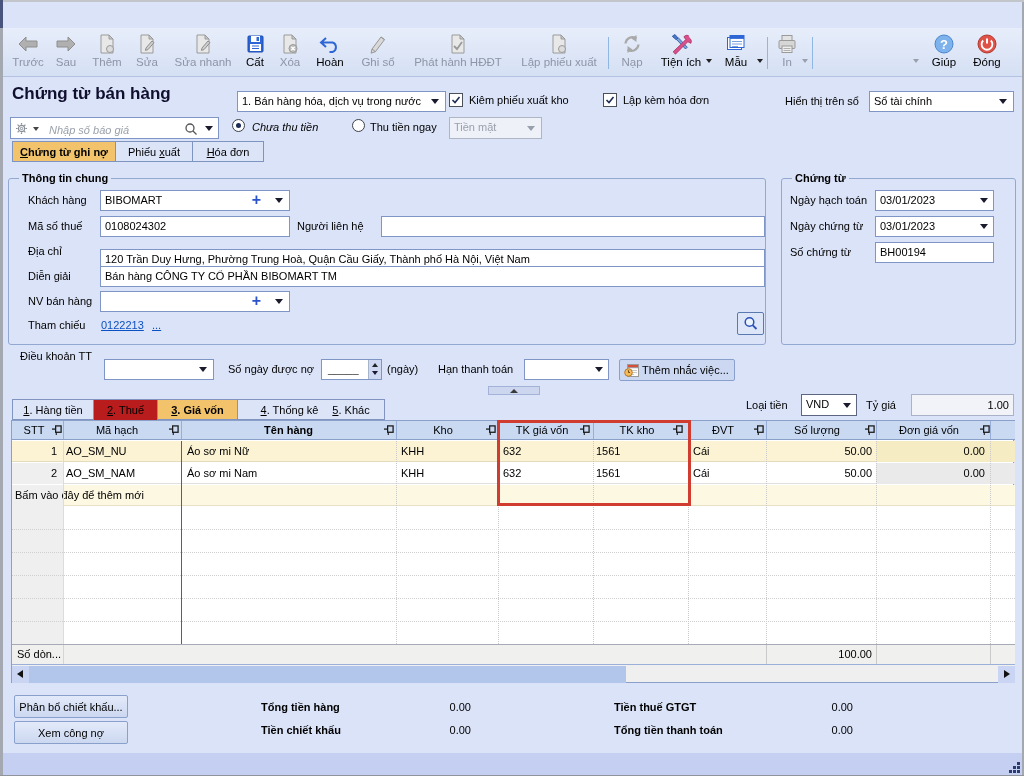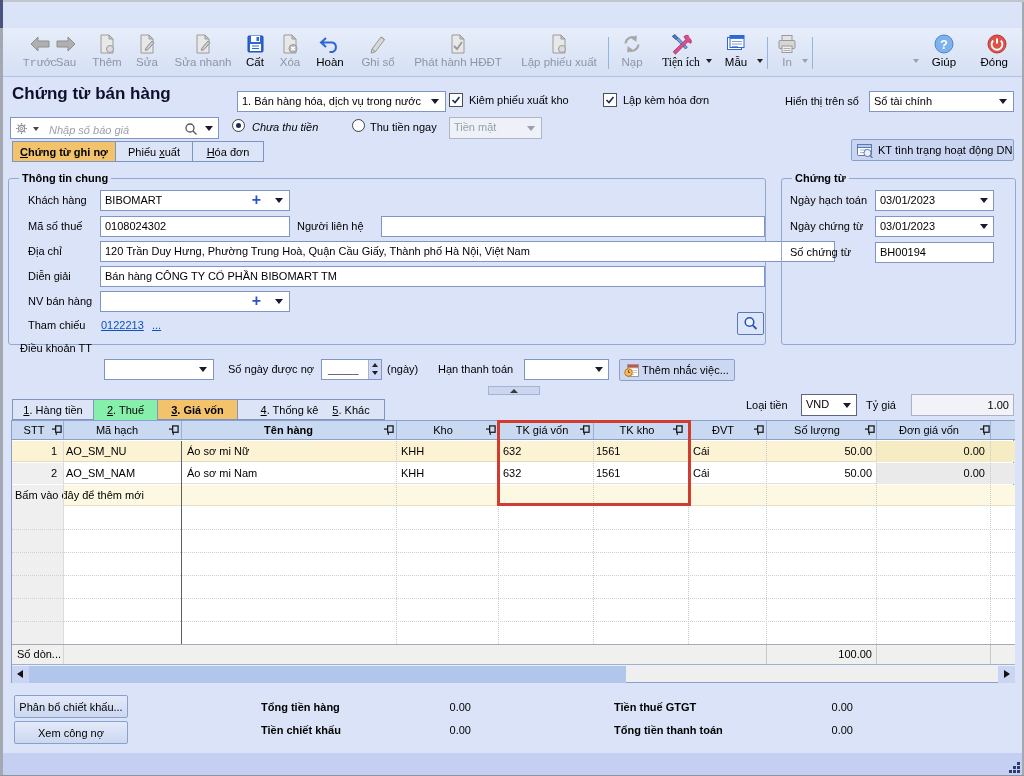--- a/index.html
+++ b/index.html
@@ -35,21 +35,21 @@
 <body>
 <div id="win">
 <div class="abs" style="left:0;top:0;width:3px;height:776px;background:#a4a8b0;z-index:50;"></div>
 <div class="abs" style="left:0;top:0;width:3px;height:28px;background:#49547e;z-index:52;"></div>
 <div class="abs" style="left:1022px;top:0;width:2px;height:776px;background:#a4a8b0;z-index:50;"></div>
 <div class="abs" style="left:0;top:0;width:1024px;height:2px;background:#c2c5ca;z-index:51;"></div>
 <div class="abs" style="left:0;top:775px;width:1024px;height:1px;background:#8f939c;z-index:51;"></div>
 
 
 <div id="toolbar">
-  <div class="ti dis" style="left:15px;width:44px;font-family:Liberation Mono, monospace;">
+  <div class="ti dis" style="left:3px;width:44px;">
         <span class="ic"><svg width="24" height="22" viewBox="0 0 24 22">
             <polygon points="10,4 10,8 21,8 21,14 10,14 10,18 3,11" fill="#b0b0b0" stroke="#8e8e8e"></polygon>
           </svg></span>
         <span class="lb">Trước</span>
       </div>
   <div class="ti dis" style="left:45px;width:36px;">
         <span class="ic"><svg width="24" height="22" viewBox="0 0 24 22">
             <polygon points="14,4 14,8 3,8 3,14 14,14 14,18 21,11" fill="#b0b0b0" stroke="#8e8e8e"></polygon>
           </svg></span>
         <span class="lb">Sau</span>
@@ -131,21 +131,21 @@
   <span class="tsep" style="left:605px;"></span>
   <div class="ti dis" style="left:610px;width:38px;">
         <span class="ic"><svg width="22" height="22" viewBox="0 0 22 22">
             <path d="M15.5,5.5 a7,7 0 0 0 -11,5" fill="none" stroke="#a9a9a9" stroke-width="2.2"></path>
             <polygon points="15.5,2 15.5,9 10.5,5.5" fill="#a9a9a9"></polygon>
             <path d="M6.5,16.5 a7,7 0 0 0 11,-5" fill="none" stroke="#a9a9a9" stroke-width="2.2"></path>
             <polygon points="6.5,13 6.5,20 11.5,16.5" fill="#a9a9a9"></polygon>
           </svg></span>
         <span class="lb">Nạp</span>
       </div>
-  <div class="ti" style="left:652px;width:52px;font-family:Liberation Serif, serif;">
+  <div class="ti" style="left:652px;width:52px;">
         <span class="ic"><svg width="24" height="22" viewBox="0 0 24 22">
             <path d="M3.5,3 l2.5,-1.5 3,3.5 -1.8,1.8 -3.5,-3z" fill="#4a76c8" stroke="#2c54a0" stroke-width=".8"></path>
             <path d="M7.5,6.5 l9,9.5 1.8,-1.8 -9,-9.5 z" fill="#7ba2dd" stroke="#2c54a0" stroke-width=".8"></path>
             <path d="M19.5,2.5 a4.2,4.2 0 0 0 -4.6,1.2 l1.8,2.8 -2.6,2.8 -10,9.5 2.4,2.4 9.7,-9.9 2.7,-2.5 3,1.5 a4.2,4.2 0 0 0 -0.6,-4.6" fill="#d9508c" stroke="#a82e62" stroke-width=".8"></path>
           </svg></span>
         <span class="lb">Tiện ích</span>
       </div>
   <span class="tarr" style="left:703px;"></span>
   <div class="ti" style="left:713px;width:40px;">
         <span class="ic"><svg width="22" height="22" viewBox="0 0 22 22">
@@ -173,21 +173,21 @@
   <span class="tarr" style="left:799px;border-top-color:#9aa0ab;"></span>
   <span class="tsep" style="left:809px;"></span>
   <span class="tarr" style="left:910px;border-top-color:#9aa0ab;"></span>
   <div class="ti" style="left:922px;width:38px;">
         <span class="ic"><svg width="22" height="22" viewBox="0 0 22 22">
             <circle cx="11" cy="11" r="9" fill="#7db2ec" stroke="#4a86cc"></circle>
             <text x="11" y="15.5" font-family="Liberation Sans" font-size="13" font-weight="bold" fill="#fff" text-anchor="middle">?</text>
           </svg></span>
         <span class="lb">Giúp</span>
       </div>
-  <div class="ti" style="left:963px;width:42px;text-align:right;">
+  <div class="ti" style="left:963px;width:42px;">
         <span class="ic"><svg width="22" height="22" viewBox="0 0 22 22">
             <circle cx="11" cy="11" r="9" fill="#e05248" stroke="#b03830"></circle>
             <path d="M11,5.5 v5" stroke="#fff" stroke-width="2"></path>
             <path d="M7.2,7.5 a5.4,5.4 0 1 0 7.6,0" fill="none" stroke="#fff" stroke-width="1.8"></path>
           </svg></span>
         <span class="lb">Đóng</span>
       </div>
 </div>
 
 <div class="lbl bold" style="left:12px;top:84px;font-size:17px;color:#10102e;">Chứng từ bán hàng</div>
@@ -229,42 +229,32 @@
 <div class="abs" style="left:232px;top:119px;width:13px;height:13px;border:1px solid #3c4049;border-radius:50%;background:#fff;"></div>
 <div class="abs" style="left:236px;top:123px;width:5px;height:5px;border-radius:50%;background:#1c2c55;"></div>
 <div class="lbl" style="left:252px;top:121px;font-style:italic;">Chưa thu tiền</div>
 <div class="abs" style="left:352px;top:119px;width:13px;height:13px;border:1px solid #3c4049;border-radius:50%;background:#fff;"></div>
 <div class="lbl" style="left:370px;top:121px;">Thu tiền ngay</div>
 <div class="inp" style="left:449px;top:117px;width:93px;height:22px;background:#eef1f8;border-color:#aeb6c6;color:#9aa0ab;">Tiền mặt<span class="arr" style="right:6px;top:8px;border-top-color:#9aa0ab;"></span></div>
 
 <div class="abs" style="left:12px;top:141px;width:104px;height:21px;background:#f2c36b;border:1px solid #7e94c0;font-weight:bold;text-align:center;line-height:20px;"><u>C</u>hứng từ ghi nợ</div>
 <div class="abs" style="left:116px;top:141px;width:77px;height:21px;background:#dce4f8;border:1px solid #7e94c0;border-left:none;text-align:center;line-height:20px;">Phiếu <u>x</u>uất</div>
 <div class="abs" style="left:193px;top:141px;width:71px;height:21px;background:#dce4f8;border:1px solid #7e94c0;border-left:none;text-align:center;line-height:20px;"><u>H</u>óa đơn</div>
-<div class="btn" style="left:851px;top:139px;width:163px;height:22px;line-height:21px;background:#c9d5f1;text-align:left;padding-left:26px;">
-<svg class="abs" style="left:5px;top:3px" width="17" height="15" viewBox="0 0 17 15">
-        <rect x="0.5" y="1.5" width="14" height="11" rx="1" fill="#fff" stroke="#5b79ae"></rect>
-        <rect x="0.5" y="1.5" width="14" height="3" fill="#b7cbe8" stroke="#5b79ae"></rect>
-        <line x1="3" y1="7" x2="12" y2="7" stroke="#9fb4d4"></line>
-        <line x1="3" y1="9.5" x2="12" y2="9.5" stroke="#9fb4d4"></line>
-        <circle cx="10.5" cy="10" r="3.6" fill="#eaf1fa" stroke="#5b79ae"></circle>
-        <line x1="13" y1="12.6" x2="15.5" y2="15" stroke="#5b79ae" stroke-width="1.4"></line>
-      </svg>
-KT tình trạng hoạt động DN</div>
 
 <fieldset style="left:8px;top:172px;width:758px;height:173px;">
   <legend>Thông tin chung</legend>
 </fieldset>
 <div class="lbl" style="left:28px;top:194px;">Khách hàng</div>
 <div class="inp" style="left:100px;top:190px;width:190px;height:21px;">BIBOMART<span class="abs" style="right:28px;top:-1px;color:#2a52cc;font-size:16px;font-weight:bold;">+</span><span class="arr" style="right:6px;top:7px;"></span></div>
 <div class="lbl" style="left:28px;top:220px;">Mã số thuế</div>
 <div class="inp" style="left:100px;top:216px;width:190px;height:21px;">0108024302</div>
 <div class="lbl" style="left:297px;top:220px;">Người liên hệ</div>
 <div class="inp" style="left:381px;top:216px;width:384px;height:21px;"></div>
 <div class="lbl" style="left:28px;top:245px;">Địa chỉ</div>
-<div class="inp" style="left:100px;top:241px;width:735px;height:21px;">120 Trần Duy Hưng, Phường Trung Hoà, Quận Cầu Giấy, Thành phố Hà Nội, Việt Nam</div>
+<div class="inp" style="left:100px;top:249px;width:665px;height:21px;">120 Trần Duy Hưng, Phường Trung Hoà, Quận Cầu Giấy, Thành phố Hà Nội, Việt Nam</div>
 <div class="lbl" style="left:28px;top:270px;">Diễn giải</div>
 <div class="inp" style="left:100px;top:266px;width:665px;height:21px;">Bán hàng CÔNG TY CỔ PHẦN BIBOMART TM</div>
 <div class="lbl" style="left:28px;top:295px;">NV bán hàng</div>
 <div class="inp" style="left:100px;top:291px;width:190px;height:21px;">
       <span class="abs" style="right:28px;top:-1px;color:#2a52cc;font-size:16px;font-weight:bold;">+</span>
       <span class="arr" style="right:6px;top:7px;"></span>
     </div>
 <div class="lbl" style="left:28px;top:319px;">Tham chiếu</div>
 <div class="lbl link" style="left:101px;top:319px;">0122213</div>
 <div class="lbl link" style="left:152px;top:319px;">...</div>
@@ -278,21 +268,21 @@
 <fieldset style="left:781px;top:172px;width:235px;height:173px;">
   <legend>Chứng từ</legend>
 </fieldset>
 <div class="lbl" style="left:790px;top:194px;">Ngày hạch toán</div>
 <div class="inp" style="left:875px;top:190px;width:119px;height:21px;">03/01/2023<span class="arr" style="right:5px;top:7px;"></span></div>
 <div class="lbl" style="left:790px;top:220px;">Ngày chứng từ</div>
 <div class="inp" style="left:875px;top:216px;width:119px;height:21px;">03/01/2023<span class="arr" style="right:5px;top:7px;"></span></div>
 <div class="lbl" style="left:790px;top:246px;">Số chứng từ</div>
 <div class="inp" style="left:875px;top:242px;width:119px;height:21px;">BH00194</div>
 
-<div class="lbl" style="left:20px;top:342px;">Điều khoản TT</div>
+<div class="lbl" style="left:20px;top:350px;">Điều khoản TT</div>
 <div class="inp" style="left:104px;top:359px;width:110px;height:21px;">
       <span class="arr" style="right:6px;top:7px;"></span>
     </div>
 <div class="lbl" style="left:228px;top:363px;">Số ngày được nợ</div>
 <div class="inp" style="left:321px;top:359px;width:61px;height:21px;">
       <span class="abs" style="left:6px;top:0;color:#333;">_____</span>
   <span class="abs" style="right:0;top:0;width:13px;height:19px;border-left:1px solid #a8b4cc;background:#cfdaf2;">
         <span class="arr" style="left:3px;top:3px;border-top:none;border-bottom:4px solid #222;border-left-width:3px;border-right-width:3px;"></span>
         <span class="arr" style="left:3px;top:11px;border-top-width:4px;border-left-width:3px;border-right-width:3px;"></span>
       </span>
@@ -312,21 +302,21 @@
         <circle cx="4.5" cy="9.5" r="3.8" fill="#f5b95e" stroke="#b97a1e"></circle>
         <line x1="4.5" y1="7.3" x2="4.5" y2="9.5" stroke="#6e4a0e" stroke-width="1.1"></line>
         <line x1="4.5" y1="9.5" x2="6" y2="9.5" stroke="#6e4a0e" stroke-width="1.1"></line>
       </svg>
 Thêm nhắc việc...</div>
 <div class="abs" style="left:488px;top:386px;width:52px;height:9px;background:#ccd7ef;border:1px solid #a3b2d6;">
       <span class="arr" style="left:21px;top:2px;border-top:none;border-bottom:4px solid #3a3a3a;border-left:4px solid transparent;border-right:4px solid transparent;"></span>
     </div>
 
 <div class="abs" style="left:12px;top:399px;width:82px;height:21px;background:#dce4f8;border:1px solid #8194c0;text-align:center;line-height:20px;"><u>1</u>. Hàng tiền</div>
-<div class="abs" style="left:94px;top:399px;width:64px;height:30px;background:#86efac;border:1px solid #8194c0;border-left:none;text-align:center;line-height:20px;"><u>2</u>. Thuế</div>
+<div class="abs" style="left:94px;top:399px;width:64px;height:30px;background:#b91c1c;border:1px solid #8194c0;border-left:none;text-align:center;line-height:20px;"><u>2</u>. Thuế</div>
 <div class="abs" style="left:158px;top:399px;width:80px;height:21px;background:#f2c36b;border:1px solid #8194c0;border-left:none;font-weight:bold;text-align:center;line-height:20px;"><u>3</u>. Giá vốn</div>
 <div class="abs" style="left:238px;top:399px;width:104px;height:21px;background:#dce4f8;border:1px solid #8194c0;border-left:none;text-align:center;line-height:20px;"><u>4</u>. Thống kê</div>
 <div class="abs" style="left:318px;top:399px;width:67px;height:21px;background:#dce4f8;border:1px solid #8194c0;border-left:none;text-align:center;line-height:20px;"><u>5</u>. Khác</div>
 <div class="lbl" style="left:746px;top:399px;">Loại tiền</div>
 <div class="inp" style="left:801px;top:394px;width:56px;height:22px;border-color:#5c6680;">VND<span class="arr" style="right:5px;top:8px;"></span></div>
 <div class="lbl" style="left:866px;top:399px;">Tỷ giá</div>
 <div class="inp" style="left:911px;top:394px;width:103px;height:22px;background:#f1f3f8;border-color:#a9b2c6;text-align:right;line-height:20px;">1.00</div>
 
 <div class="abs" id="grid" style="left:11px;top:420px;width:1003px;height:263px;background:#fff;border-left:1px solid #8aa0c8;border-right:1px solid #8aa0c8;border-bottom:1px solid #8aa0c8;">
 

